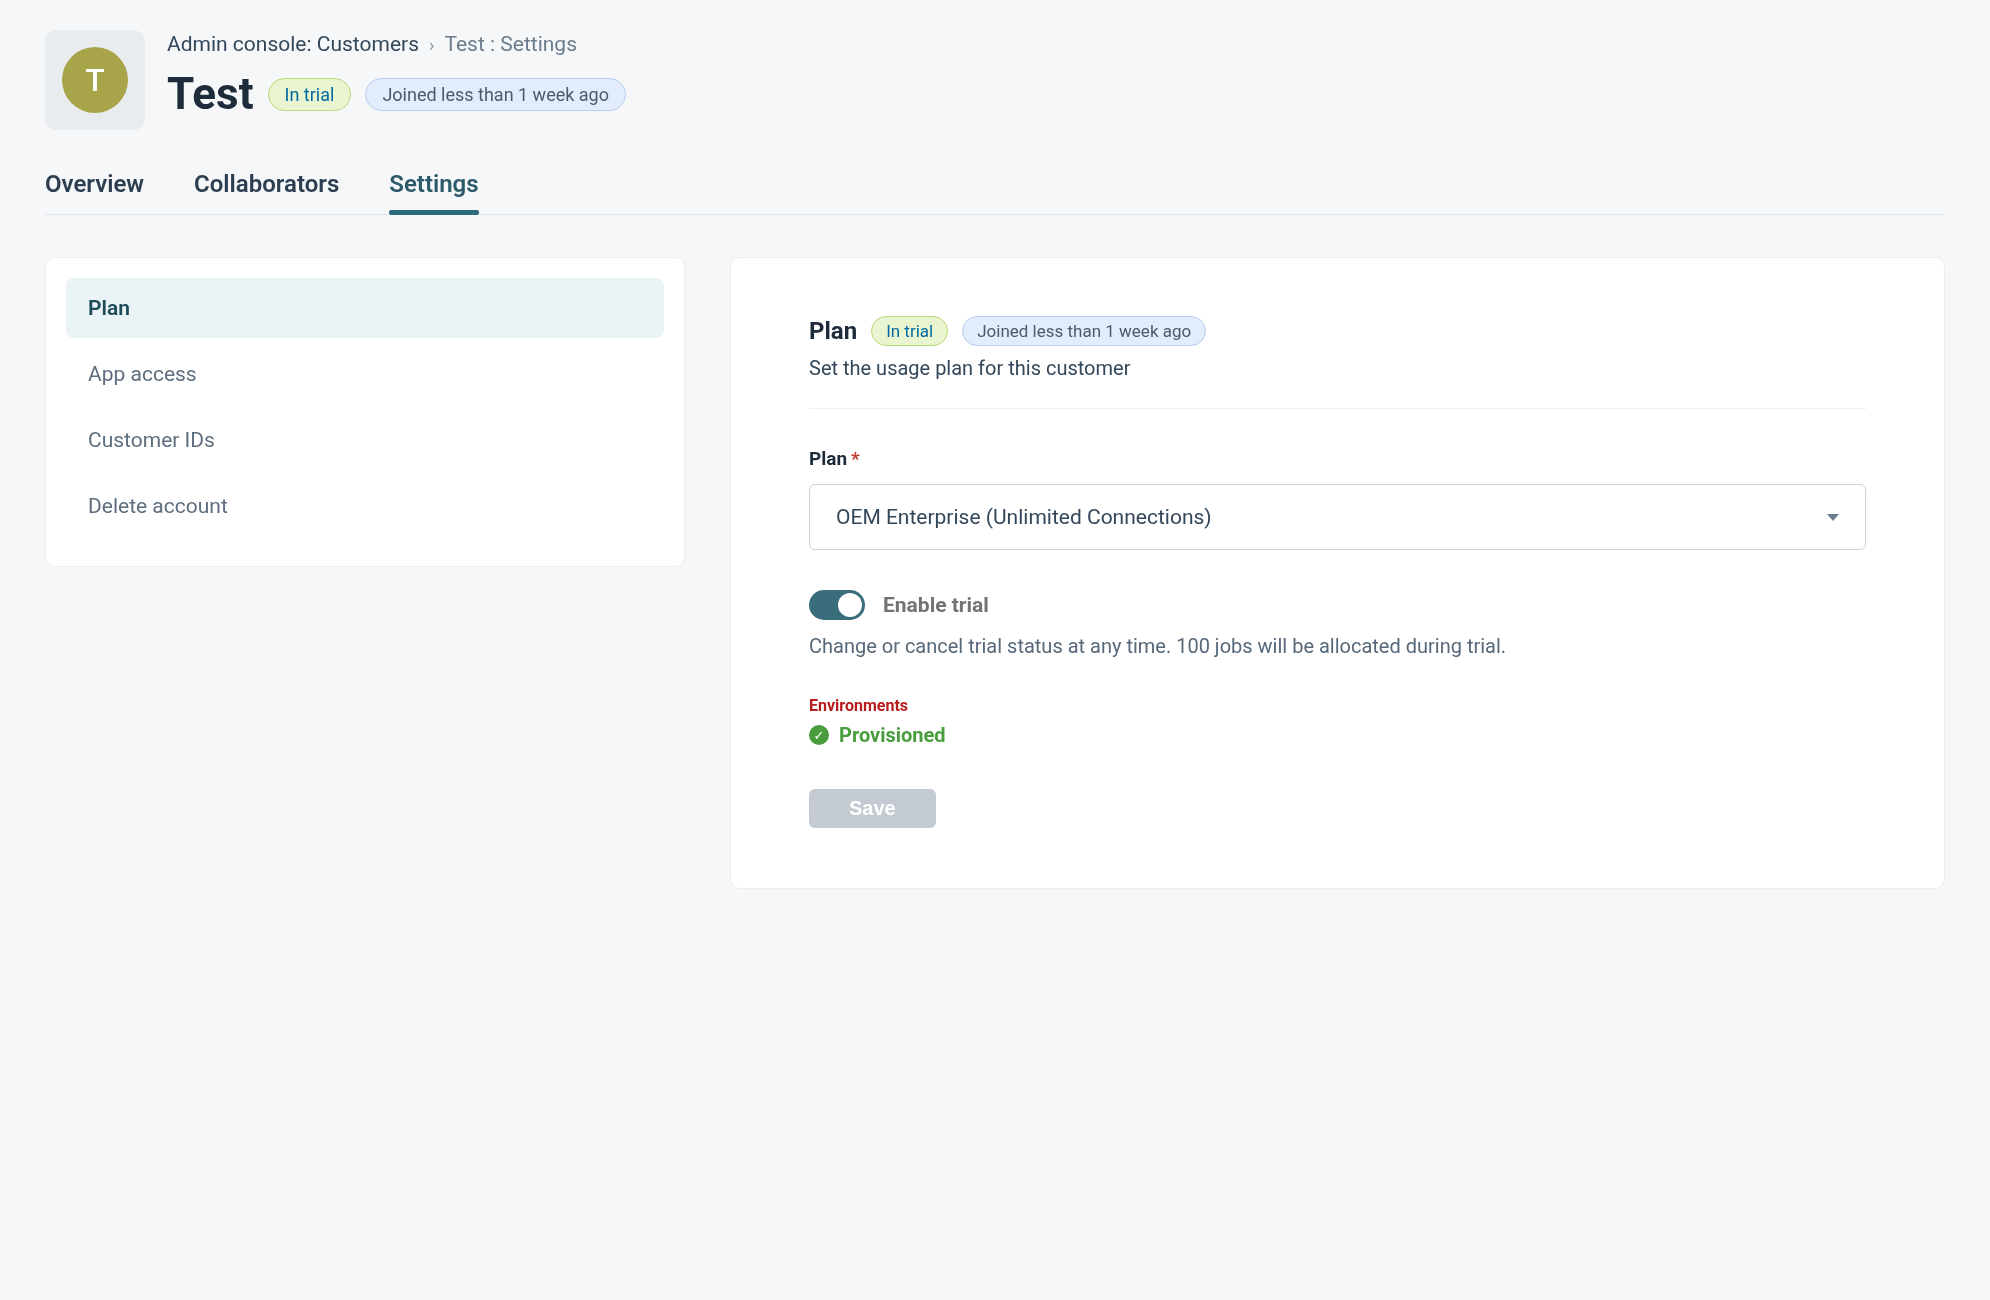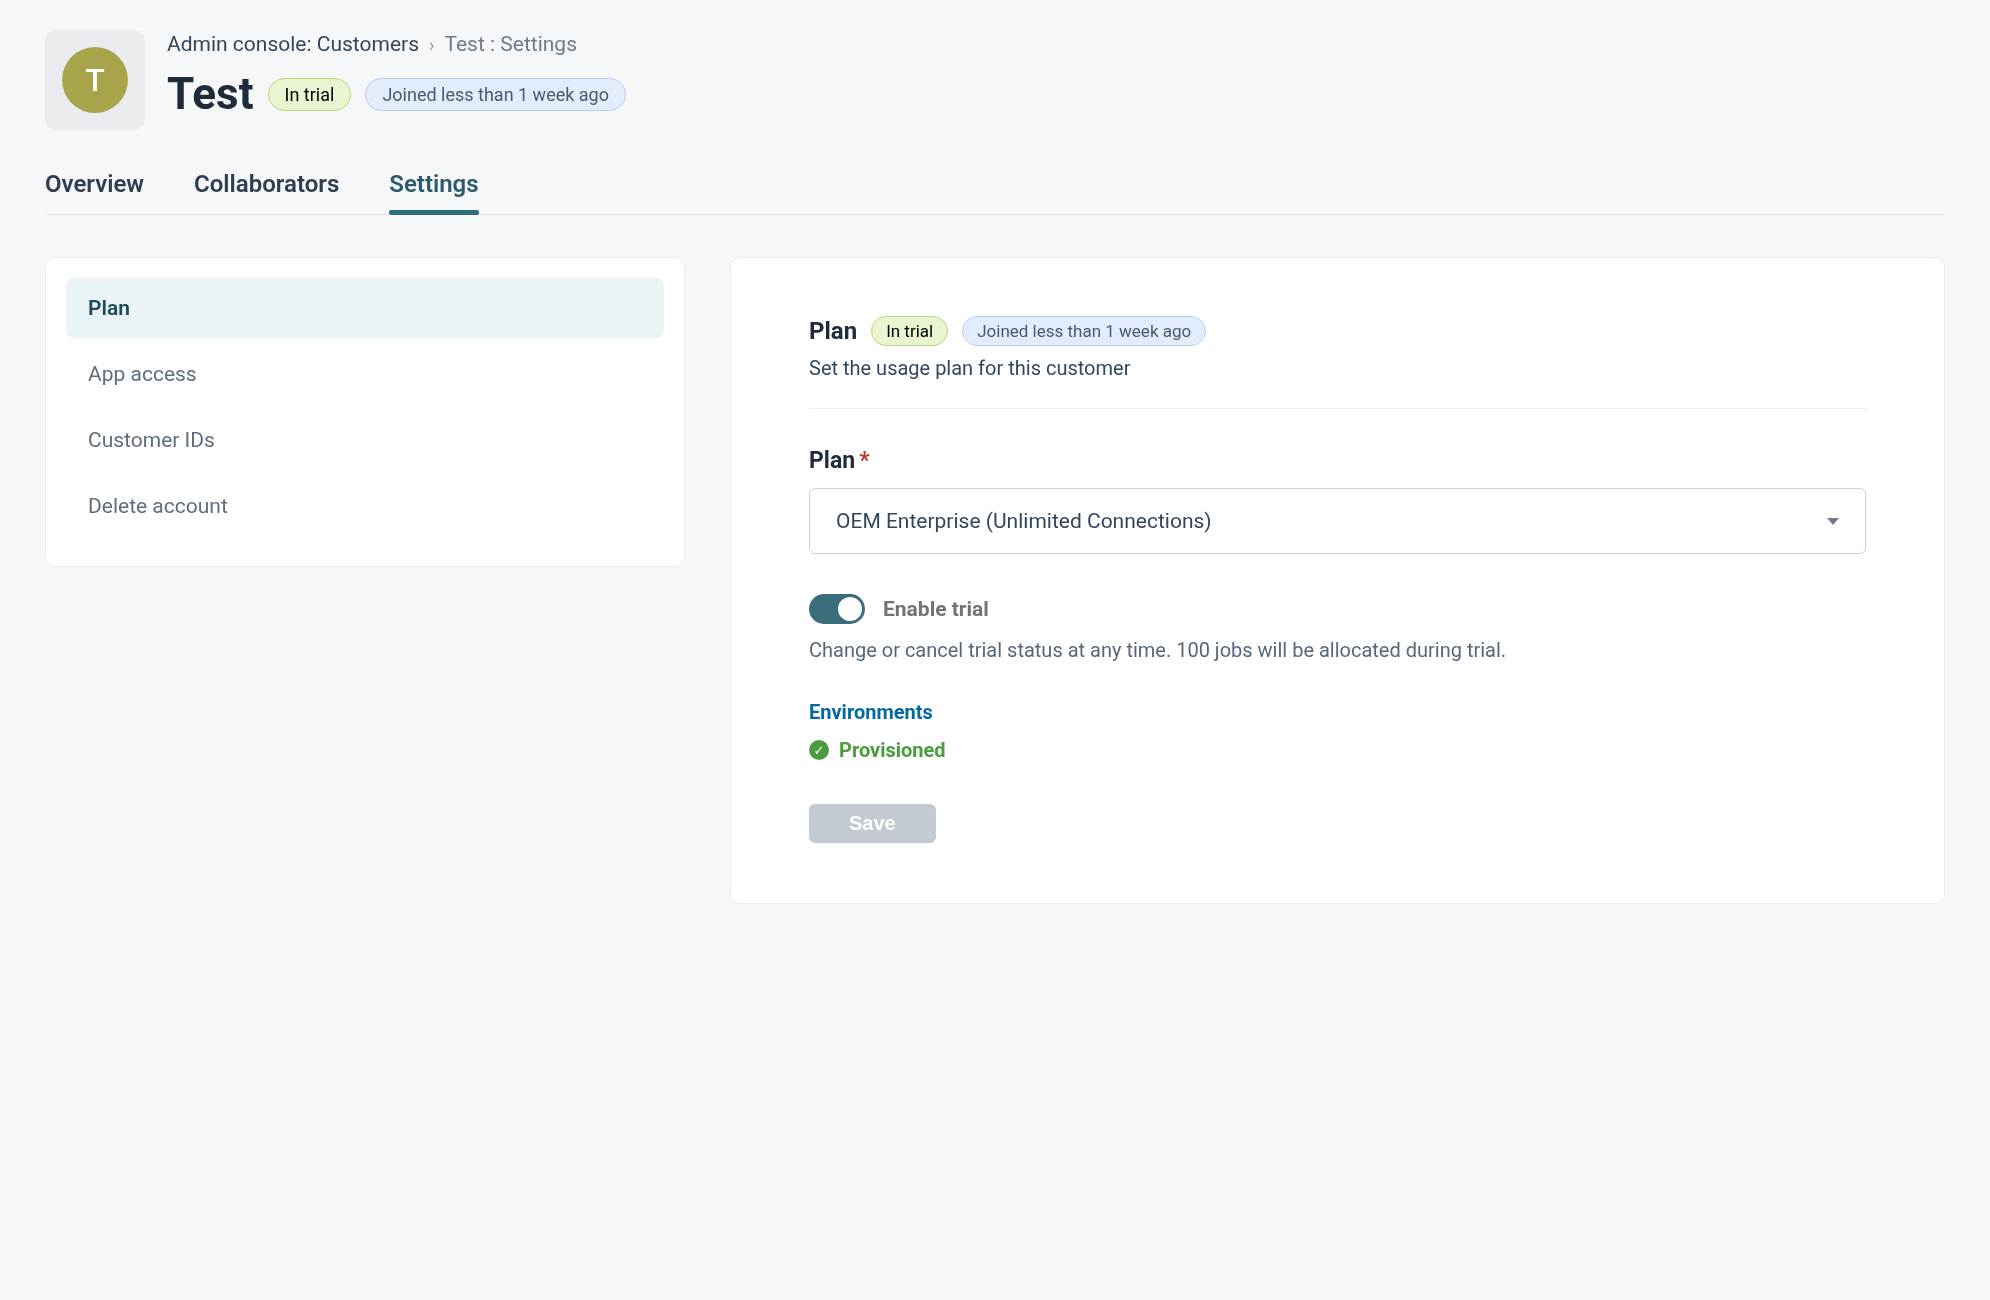--- a/index.html
+++ b/index.html
@@ -63,21 +63,21 @@
     .badge {
       padding: 5px 16px;
       border-radius: 999px;
       font-size: 18px;
       border: 1px solid;
       font-weight: 400;
     }
     .badge-trial {
       background: #e9f5d0;
       border-color: #b9d876;
-      color: #000000;
+      color: #0369a1;
     }
     .badge-joined {
       background: #e3ecfb;
       border-color: #b8cdf0;
       color: #4a5b6d;
     }
 
     
     .tabs {
       display: flex;
@@ -152,21 +152,21 @@
     }
     .badge-sm { font-size: 17px; padding: 4px 14px; }
     .section-desc {
       font-size: 20px;
       color: #33475b;
       padding-bottom: 28px;
       border-bottom: 1px solid #eceff2;
       margin-bottom: 38px;
     }
     .field-label {
-      font-size: 23px;
+      font-size: 19px;
       font-weight: 700;
       color: #1e2b3a;
       margin-bottom: 14px;
     }
     .req { color: #c0392b; margin-left: 4px; }
     .select-wrap {
       position: relative;
       margin-bottom: 40px;
     }
     .select {
@@ -213,24 +213,24 @@
       font-size: 21px;
       font-weight: 700;
       color: #737373;
     }
     .help-text {
       font-size: 20px;
       color: #56687a;
       margin-bottom: 38px;
     }
     .env-label {
-      font-size: 20px;
-      font-weight: 700;
-      color: #0369a1;
-      margin-bottom: 14px;
+      font-size: 16px;
+      font-weight: 700;
+      color: #b91c1c;
+      margin-bottom: 8px;
     }
     .provisioned-row {
       display: flex;
       align-items: center;
       gap: 10px;
       margin-bottom: 42px;
     }
     .check-circle {
       width: 20px; height: 20px;
       background: #4a9d3e;

